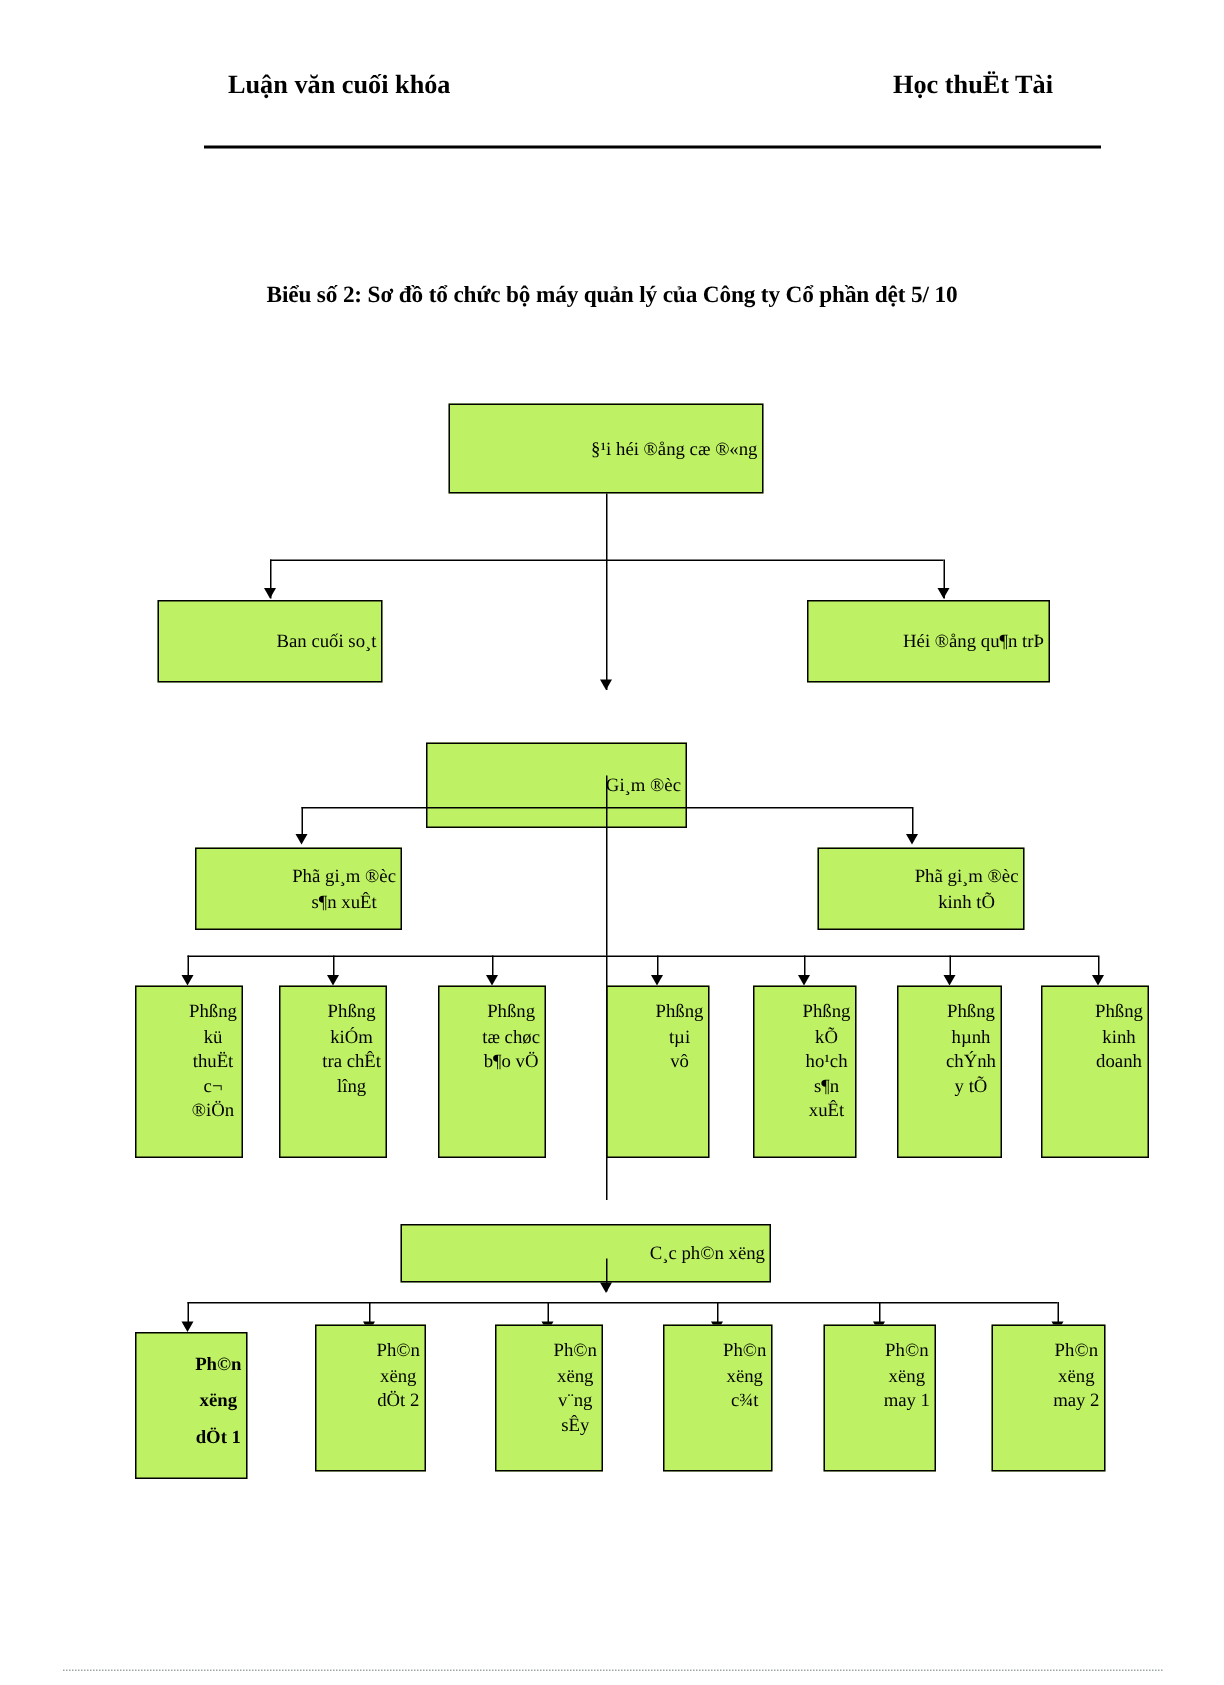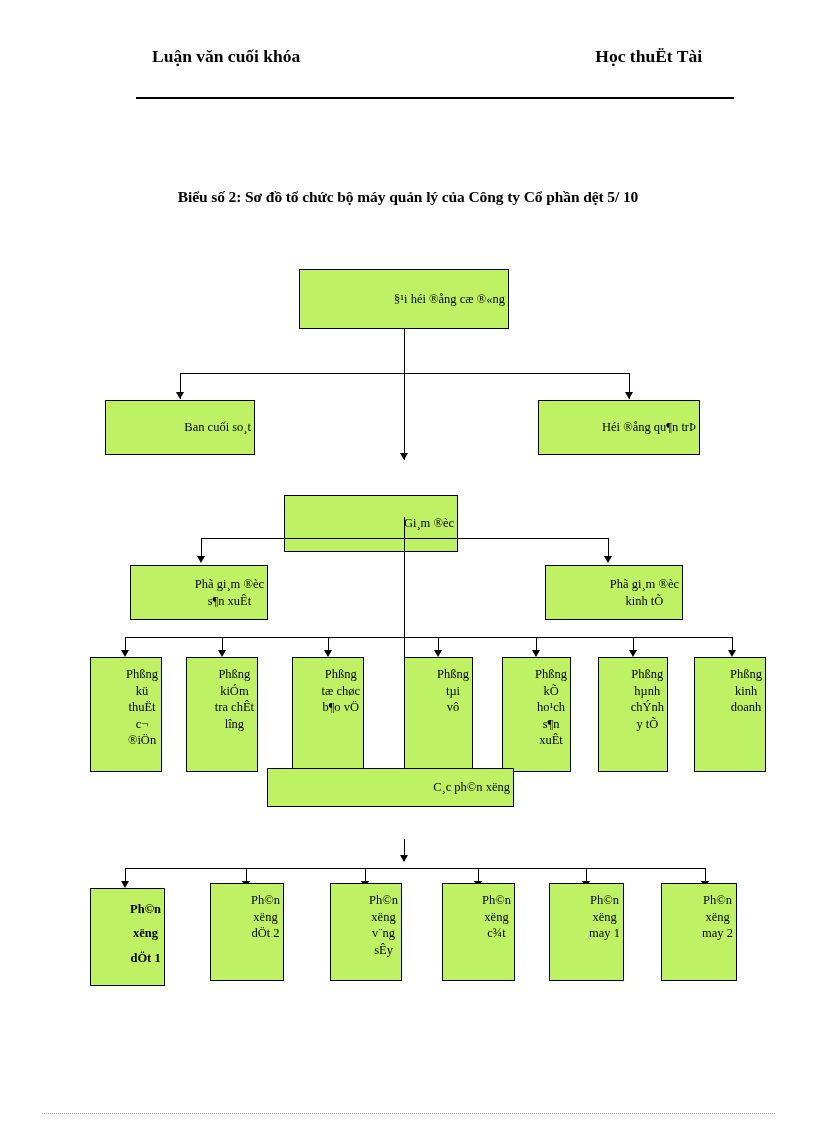--- a/index.html
+++ b/index.html
@@ -238,21 +238,21 @@
 y tÕ</span>
   </div>
   <div class="node top-align" style="left:694px; top:657px; width:72px; height:115px;">
     <span class="txt">Phßng
 kinh
 doanh</span>
   </div>
 
   <div class="vline" style="left:404px; top:637px; height:163px;"></div>
 
-  <div class="node" style="left:267px; top:768px; width:247px; height:39px;">
+  <div class="node" style="left:267px; top:816px; width:247px; height:39px;">
     <span class="txt">C¸c ph©n xëng</span>
   </div>
 
   <div class="vline" style="left:404px; top:839px; width:0; height:22px;"></div>
   <div class="arrow-down" style="left:400px; top:855px;"></div>
 
   <div class="hline" style="left:125px; top:868px; width:580px;"></div>
 
   <div class="vline" style="left:125px; top:868px; height:17px;"></div>
   <div class="arrow-down" style="left:121px; top:881px;"></div>

